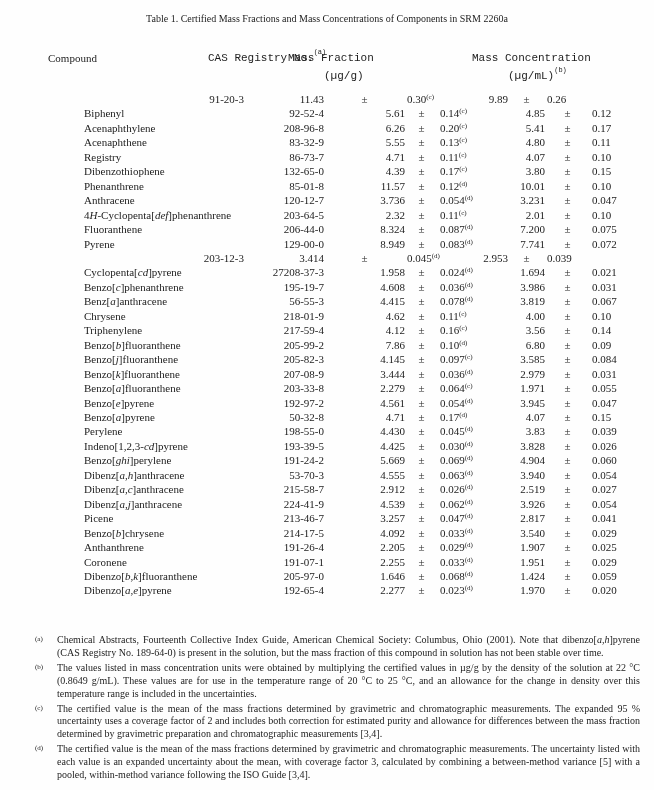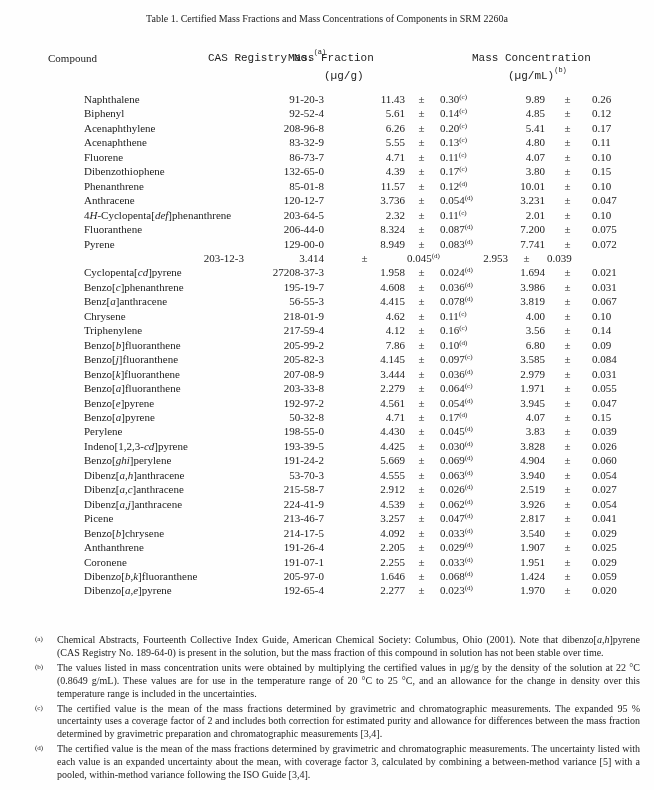--- a/index.html
+++ b/index.html
@@ -101,21 +101,20 @@
     <div class="th center"></div>
     <div class="th center">(µg/g)</div>
     <div class="th center mc-pad">
         <span>(µg/mL)</span>
         <sup>(b)</sup>
       </div>
   </div>
 
   <div class="tbody">
       <div class="trow">
-        <span class="c-compound">Naphthalene</span>
         <span class="c-cas">91-20-3</span>
         <span class="c-num">11.43</span>
         <span class="c-pm">±</span>
         <span class="c-unc">0.30<sup>(c)</sup></span>
         <span class="c-num">9.89</span>
         <span class="c-pm">±</span>
         <span class="c-unc">0.26</span>
       </div>
       <div class="trow">
         <span class="c-compound">Biphenyl</span>
@@ -141,21 +140,21 @@
         <span class="c-compound">Acenaphthene</span>
         <span class="c-cas">83-32-9</span>
         <span class="c-num">5.55</span>
         <span class="c-pm">±</span>
         <span class="c-unc">0.13<sup>(c)</sup></span>
         <span class="c-num">4.80</span>
         <span class="c-pm">±</span>
         <span class="c-unc">0.11</span>
       </div>
       <div class="trow">
-        <span class="c-compound">Fluorene</span>
+        <span class="c-compound">Registry</span>
         <span class="c-cas">86-73-7</span>
         <span class="c-num">4.71</span>
         <span class="c-pm">±</span>
         <span class="c-unc">0.11<sup>(c)</sup></span>
         <span class="c-num">4.07</span>
         <span class="c-pm">±</span>
         <span class="c-unc">0.10</span>
       </div>
       <div class="trow">
         <span class="c-compound">Dibenzothiophene</span>

